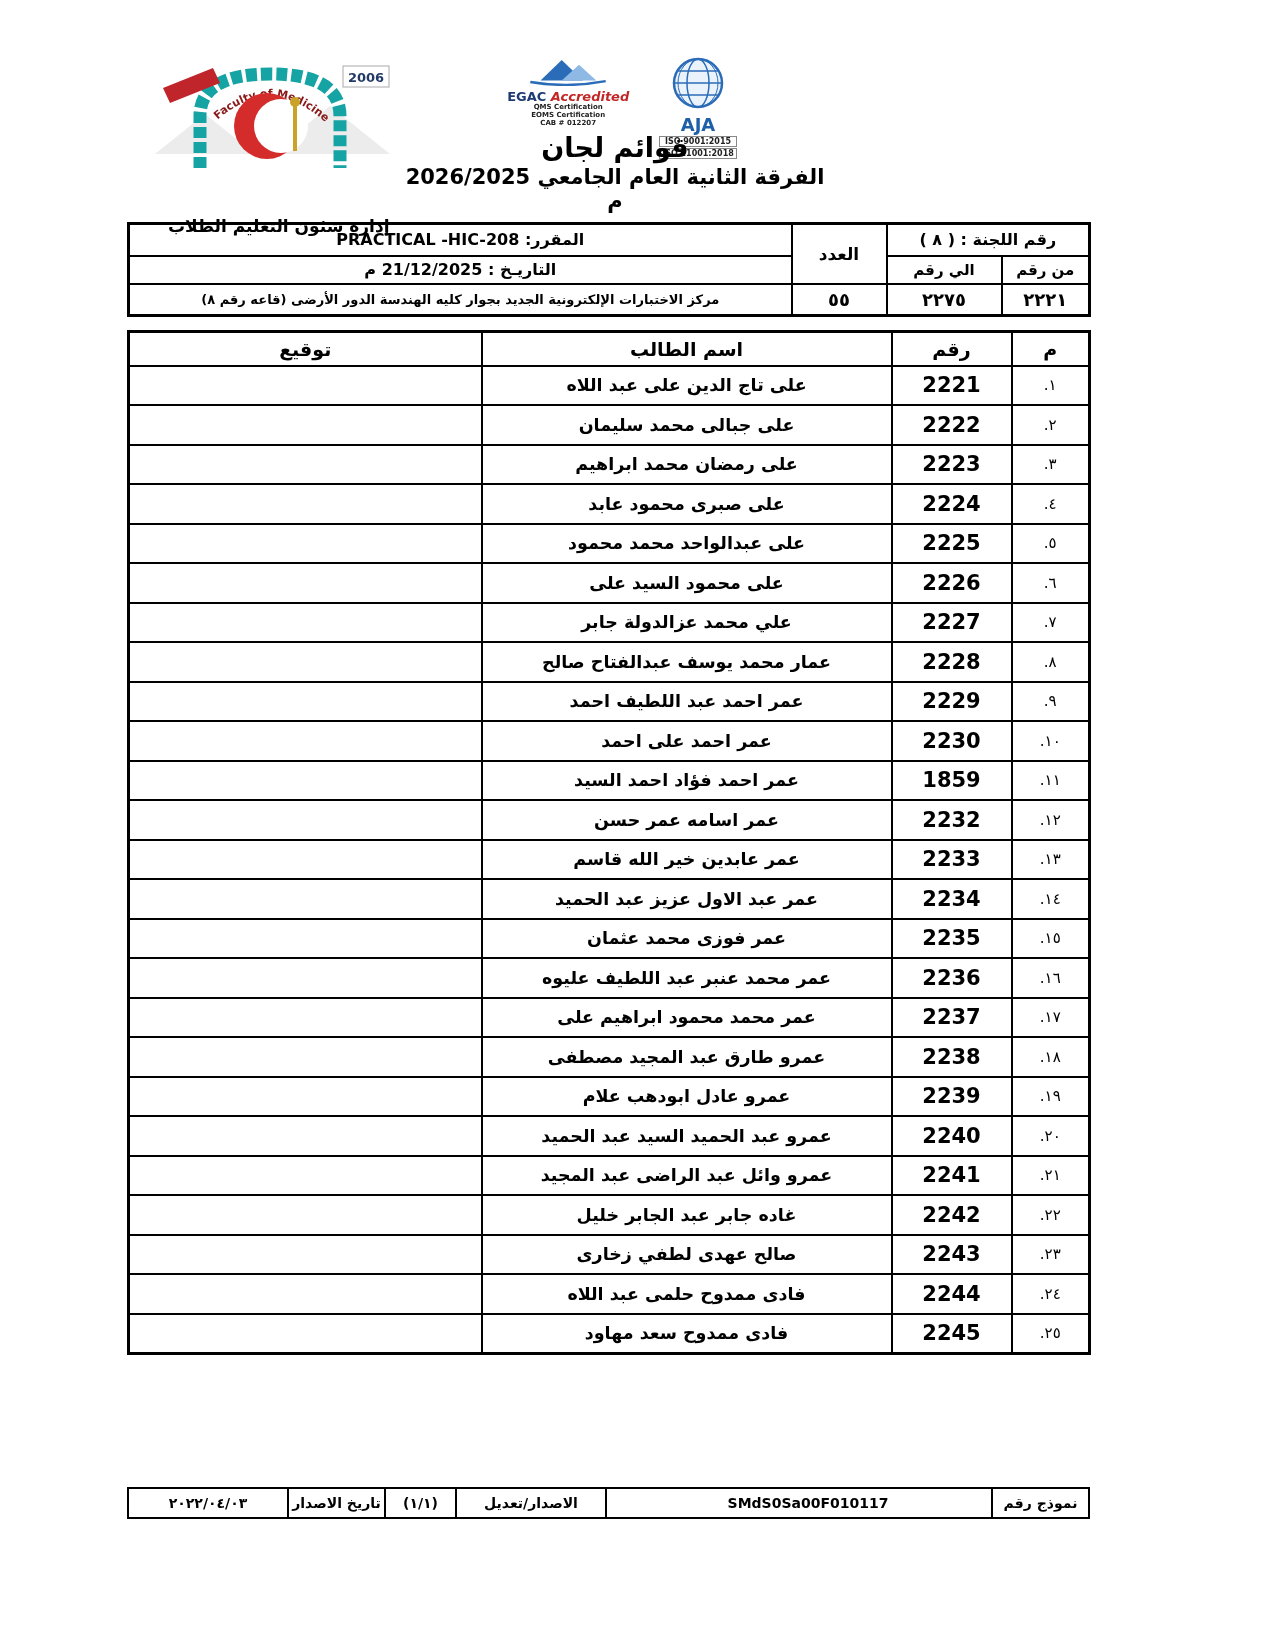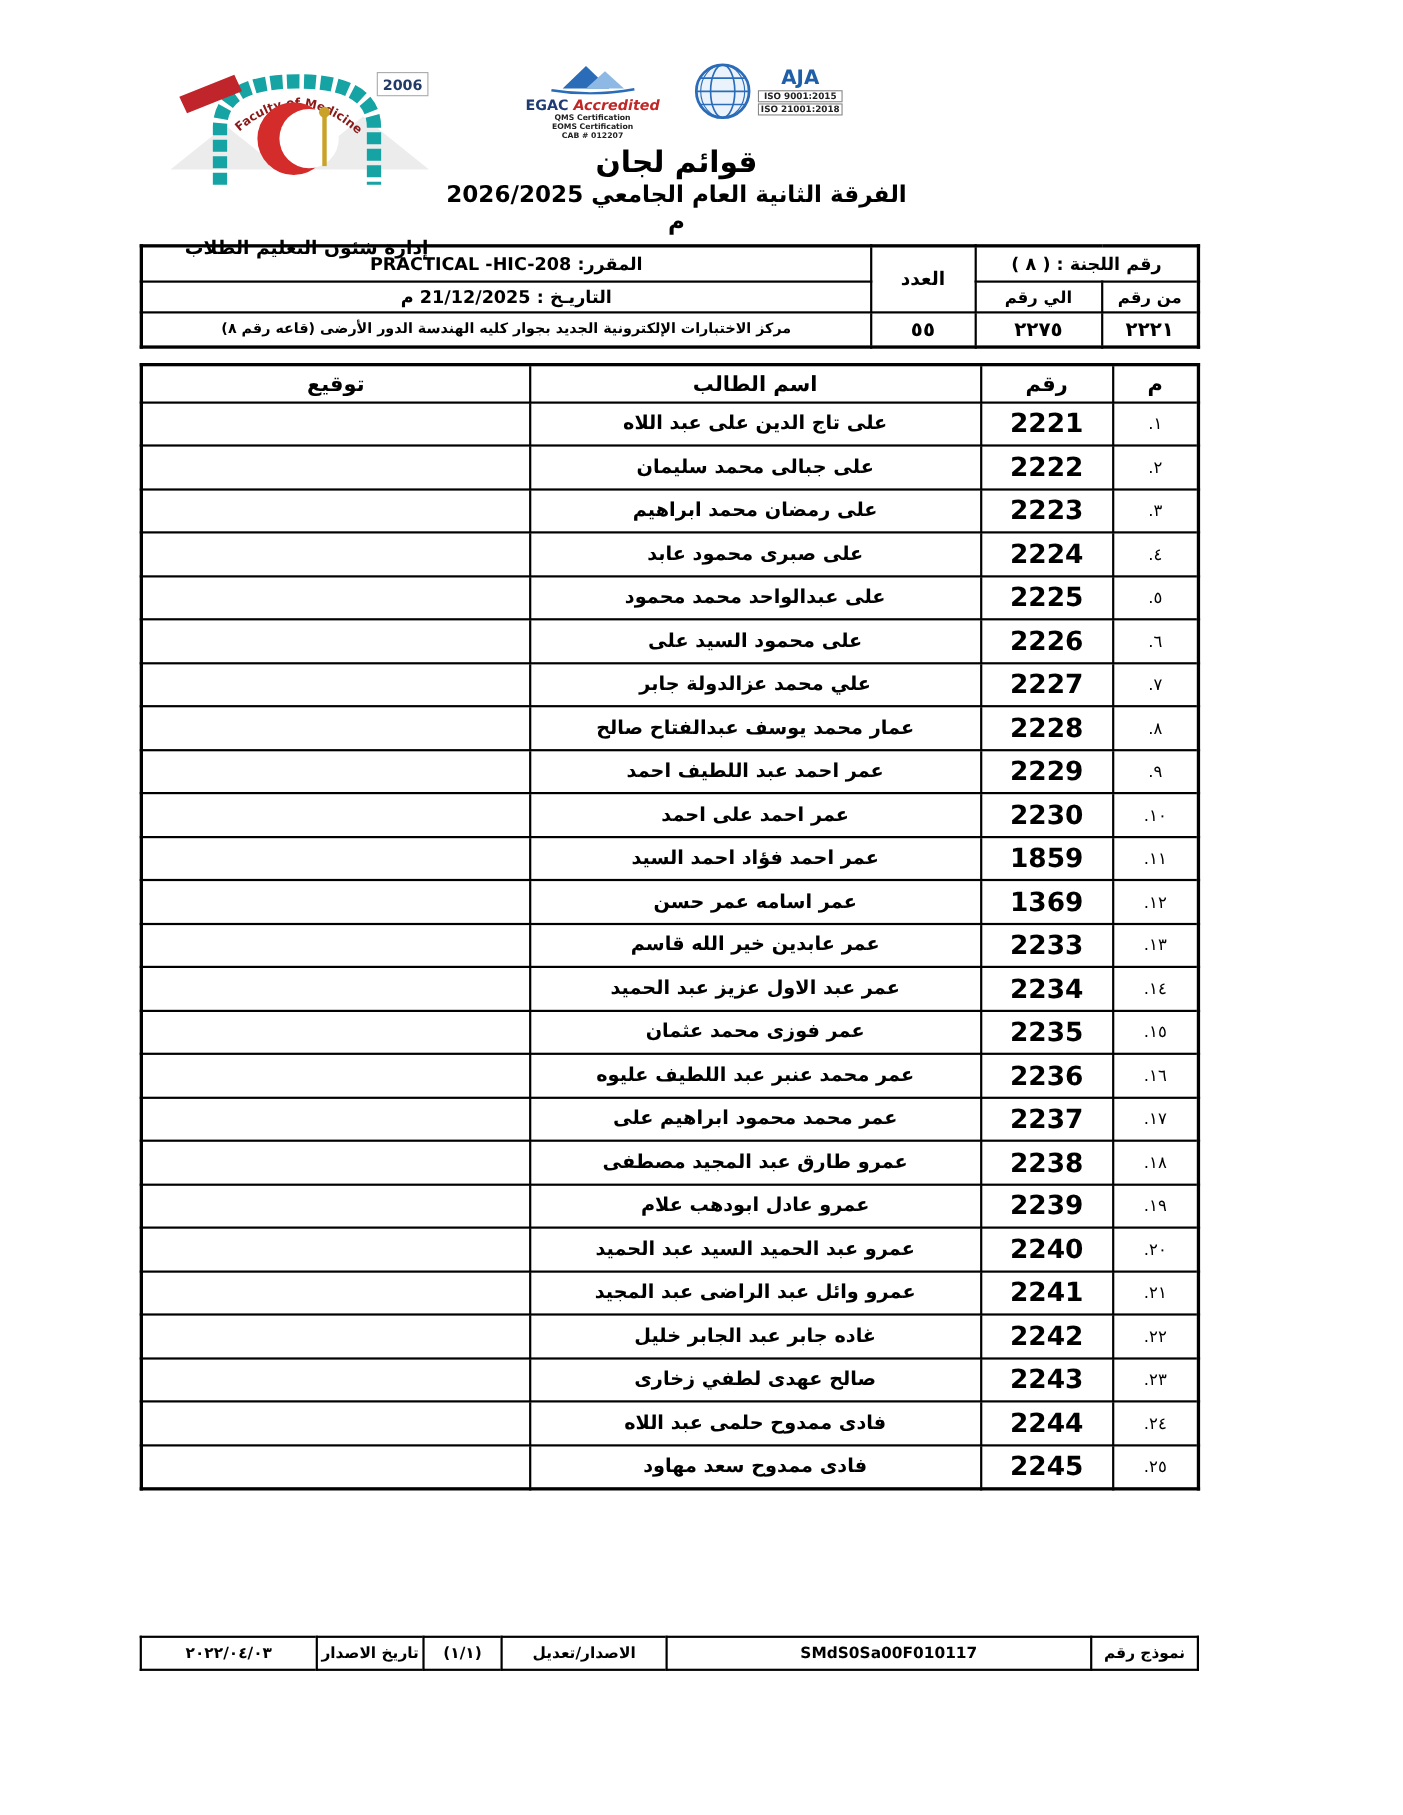--- a/index.html
+++ b/index.html
@@ -12,21 +12,21 @@
   .sohag-block { left:905px; top:56px; width:175px; }
   .sohag-block .uni-name { font-size:17px; font-weight:bold; margin-top:2px; }
   .sohag-block .fac-name { font-size:15px; font-weight:bold; }
 
   .center-block { left:395px; top:56px; width:440px; }
   .cert-row { display:flex; justify-content:center; align-items:flex-start; gap:16px; height:72px; }
   .egac-logo { width:150px; text-align:center; }
   .egac-name { font-size:13px; font-weight:bold; color:#1f3b73; line-height:1; }
   .egac-name .accr { color:#c22727; font-style:italic; }
   .egac-line { font-size:7px; line-height:1.15; color:#222; font-weight:bold; }
-  .aja-logo { display:flex; align-items:center; gap:5px; }
+  .aja-logo { display:flex; align-items:center; gap:5px;flex-direction:column; }
   .aja-name { font-size:18px; font-weight:bold; color:#1f5fa8; line-height:1.1; }
   .aja-iso { font-size:8px; font-weight:bold; color:#222; border:1px solid #888; padding:0 2px; margin-top:1px; }
   .main-title { font-size:27px; font-weight:bold; margin-top:4px; }
   .sub-title { font-size:21px; font-weight:bold; margin-top:2px; direction:rtl; }
 
   .faculty-block { left:140px; top:54px; width:260px; text-align:center; }
   .admin-text { position:absolute; left:168px; top:172px; font-size:17px; font-weight:bold; direction:rtl; white-space:nowrap;margin-top:44px; }
 
   
   .tbl-wrap { position:absolute; left:127px; width:961px; }
@@ -42,21 +42,21 @@
   .i-fromto { font-size:15px; height:28px; }
   .i-date { font-size:16px; }
   .i-val { font-size:18px; height:32px; }
   .i-loc { font-size:13px; }
 
   .students-wrap { top:330px; }
   table.students { border:3px solid #000; }
   table.students th { font-size:19px; font-weight:bold; height:34px; }
   table.students td { height:39.5px; }
   td.c-serial { font-size:15px; }
-  td.c-number { font-size:24px; font-weight:bold; }
+  td.c-number { font-size:21px; font-weight:bold; }
   td.c-name { font-size:17.5px; font-weight:bold; }
   td.c-sign { }
 
   .footer-wrap { top:1487px; }
   table.footer { border:2px solid #000; }
   table.footer td { font-weight:bold; font-size:14px; height:30px; }
   .f-form-num { font-size:16px;padding-left:18px; }
 </style>
 </head>
 <body>
@@ -227,21 +227,21 @@
             <td class="c-sign"></td>
           </tr>
           <tr>
             <td class="c-serial">١١.</td>
             <td class="c-number">1859</td>
             <td class="c-name">عمر احمد فؤاد احمد السيد</td>
             <td class="c-sign"></td>
           </tr>
           <tr>
             <td class="c-serial">١٢.</td>
-            <td class="c-number">1369</td>
+            <td class="c-number">2232</td>
             <td class="c-name">عمر اسامه عمر حسن</td>
             <td class="c-sign"></td>
           </tr>
           <tr>
             <td class="c-serial">١٣.</td>
             <td class="c-number">2233</td>
             <td class="c-name">عمر عابدين خير الله قاسم</td>
             <td class="c-sign"></td>
           </tr>
           <tr>

